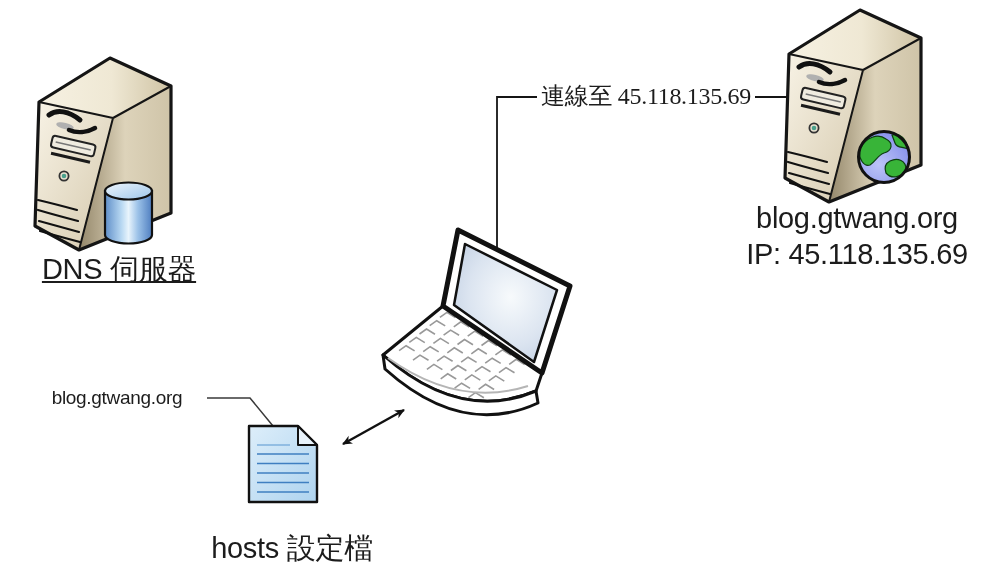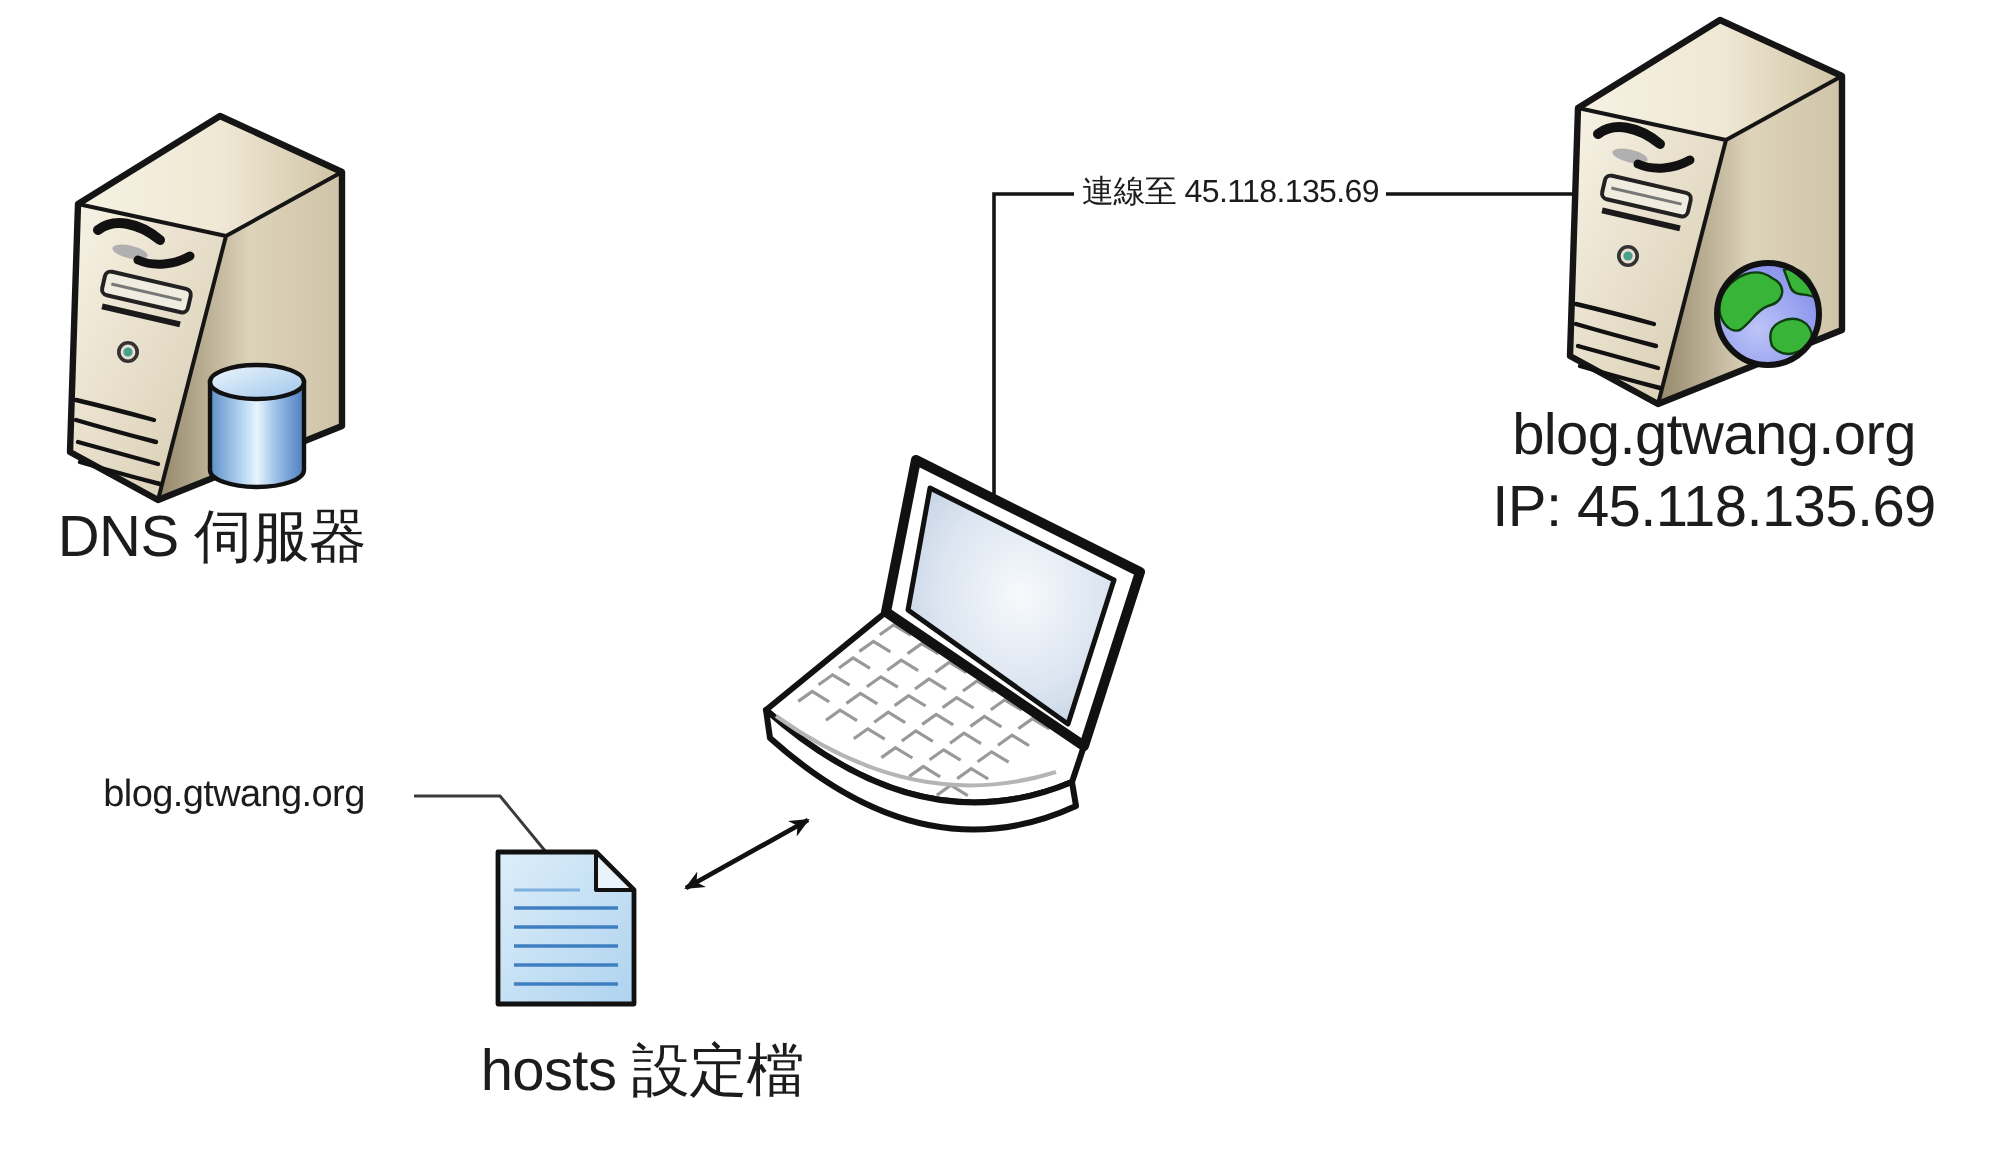--- a/index.html
+++ b/index.html
@@ -9,28 +9,28 @@
     background:#fff;
     font-family:"Liberation Sans","DejaVu Sans",sans-serif;
     color:#1c1c1c;
     overflow:hidden;
   }
   #diagram-svg{position:absolute;left:0;top:0;}
   .lbl{position:absolute;letter-spacing:-0.3px;white-space:nowrap;}
   .lbl-big{font-size:29px;line-height:36px;}
   .lbl-small{font-size:19px;line-height:23px;}
   .center{text-align:center;}
-  #dns-label{left:6px;top:251px;width:200px;}
+  #dns-label{left:19px;top:251px;width:200px;text-decoration:underline;}
   #web-label{left:707px;top:200px;width:300px;}
-  #hosts-label{left:182px;top:518px;width:220px;text-align:right;}
+  #hosts-label{left:182px;top:530px;width:220px;}
   #hosts-entry{left:17px;top:386px;width:200px;}
   #conn-label{
     left:537px;top:85px;
-    font-size:16px;line-height:23px;
-    background:#fff;padding:0 4px;
+    font-size:24px;line-height:23px;
+    background:#fff;padding:0 4px;font-family:Liberation Serif, serif;
   }
 </style>
 </head>
 <body>
 
 <div id="stage">
 
 <svg id="diagram-svg" width="1000" height="576" viewBox="0 0 1000 576">
   <defs>
     <linearGradient id="gTop" x1="0" y1="0" x2="1" y2="0">

